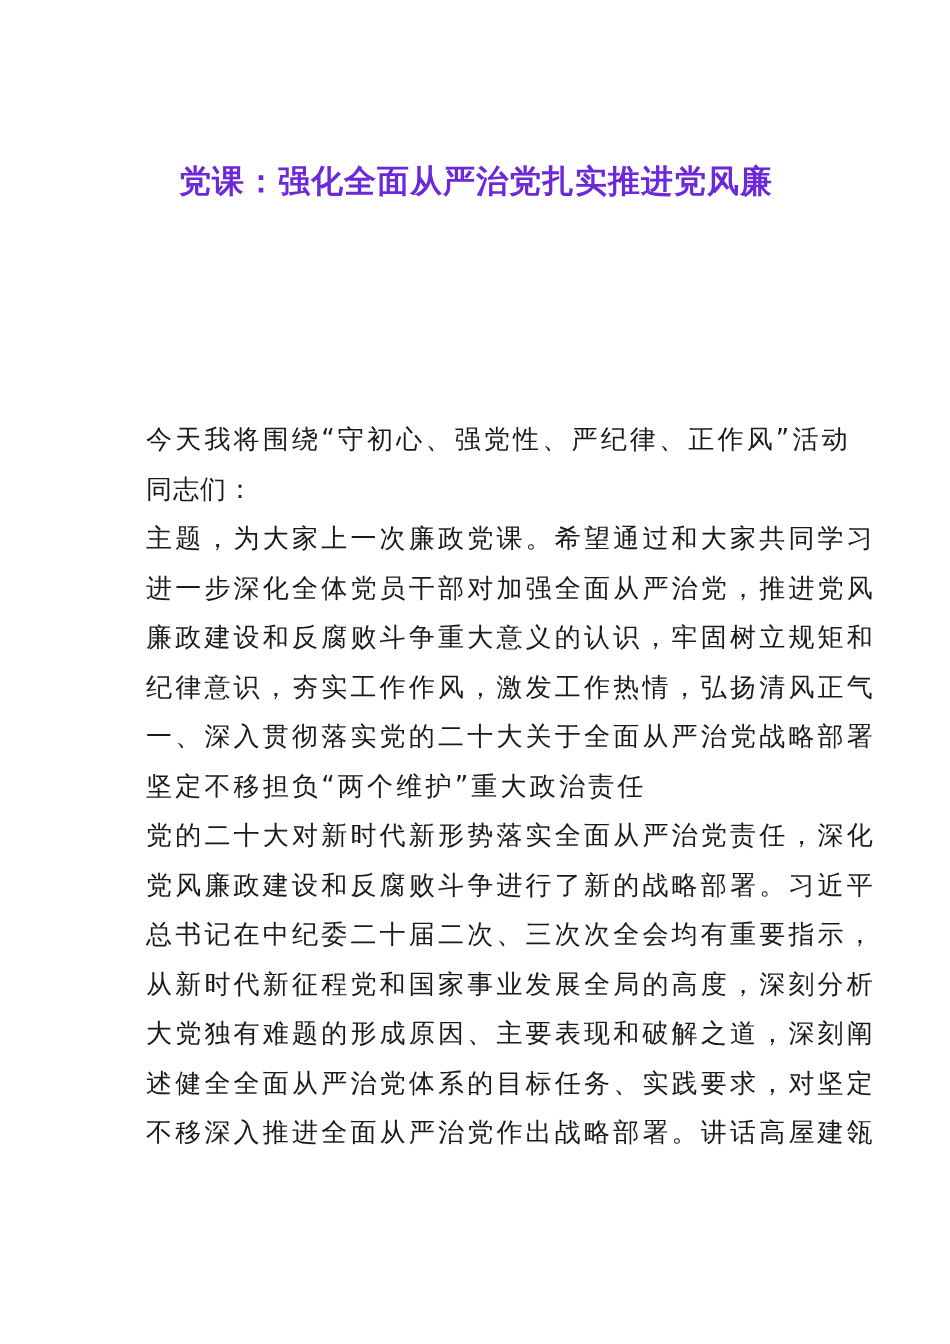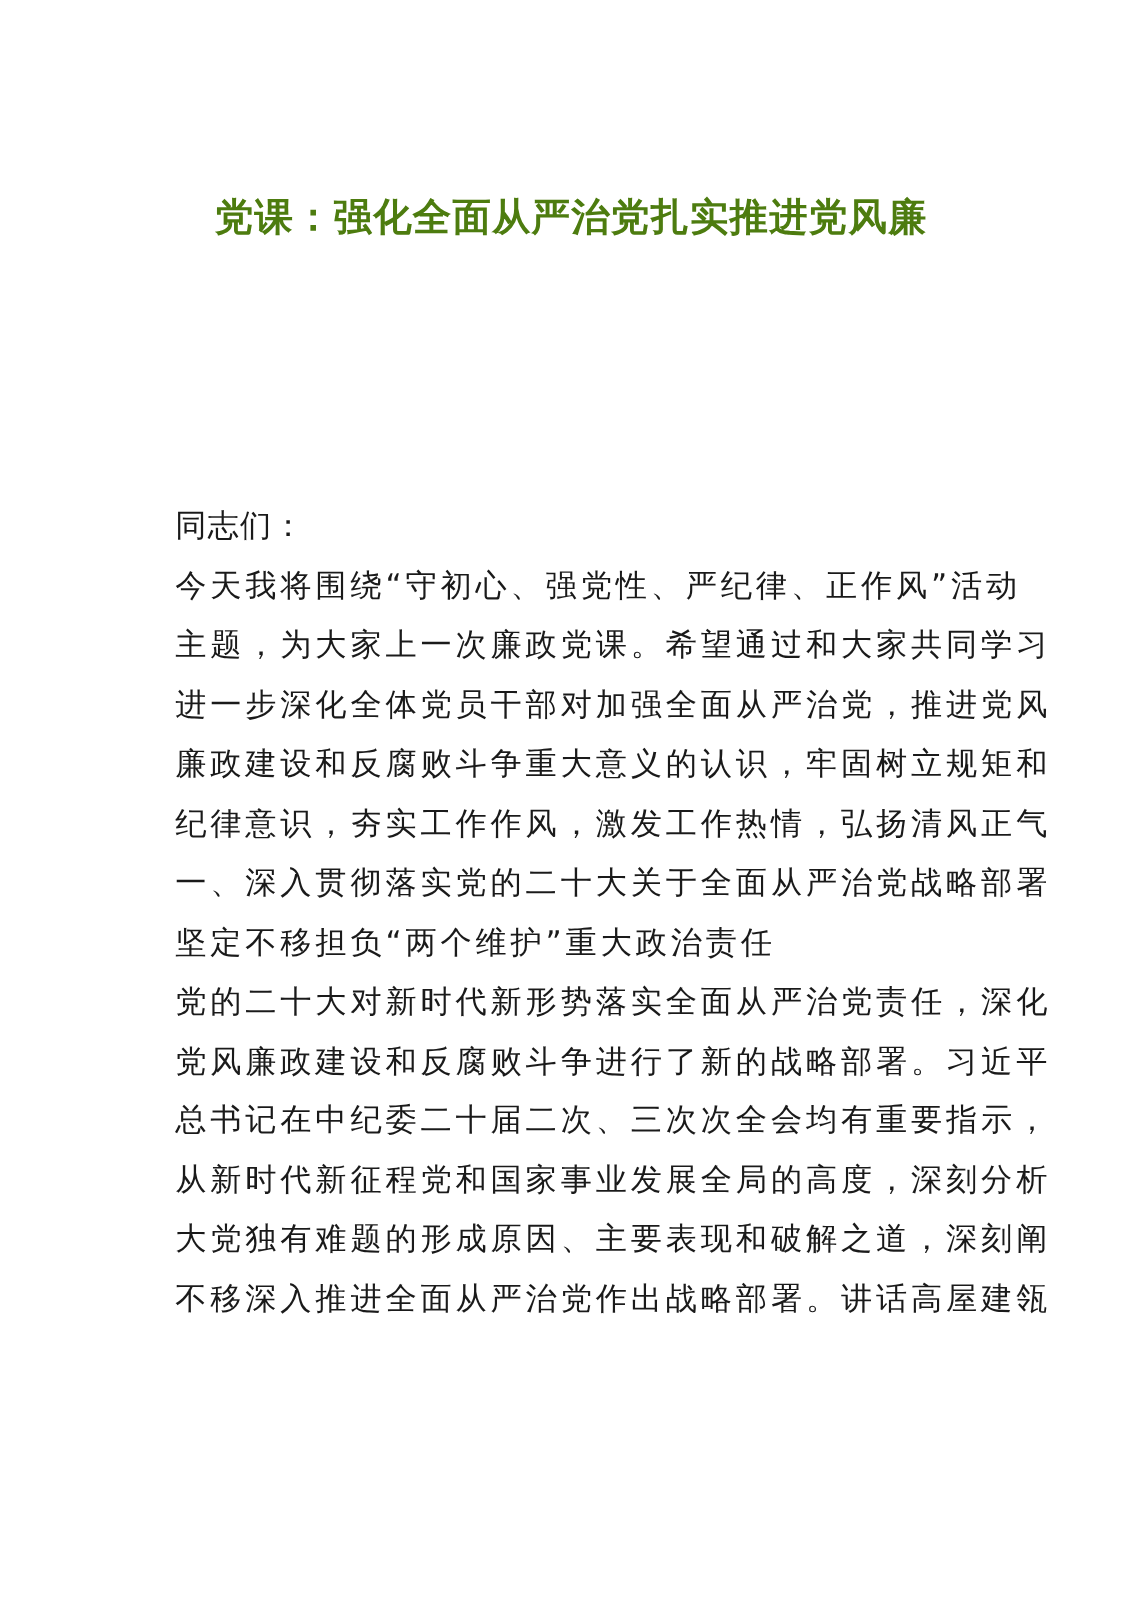--- a/index.html
+++ b/index.html
@@ -23,21 +23,21 @@
     background: #ffffff;
   }
   .title {
     position: absolute;
     left: 146px;
     width: 660px;
     text-align: center;
     font-weight: bold;
     font-size: 32px;
     letter-spacing: 1px;
-    color: #4d7c0f;
+    color: #6d28d9;
     white-space: nowrap;
   }
   .title.l1 { top: 160px; }
   .title.l2 { top: 280px; }
   .body {
     position: absolute;
     left: 146px;
     top: 415px;
     width: 665px;
   }
@@ -51,28 +51,29 @@
   }
   .line.salutation { letter-spacing: 1px; }
 </style>
 </head>
 <body>
 
 <div class="page">
   <div class="title l1">党课：强化全面从严治党扎实推进党风廉</div>
 
   <div class="body">
+    <div class="line">今天我将围绕“守初心、强党性、严纪律、正作风”活动</div>
     <div class="line salutation">同志们：</div>
-    <div class="line">今天我将围绕“守初心、强党性、严纪律、正作风”活动</div>
     <div class="line">主题，为大家上一次廉政党课。希望通过和大家共同学习</div>
     <div class="line">进一步深化全体党员干部对加强全面从严治党，推进党风</div>
     <div class="line">廉政建设和反腐败斗争重大意义的认识，牢固树立规矩和</div>
     <div class="line">纪律意识，夯实工作作风，激发工作热情，弘扬清风正气</div>
     <div class="line">一、深入贯彻落实党的二十大关于全面从严治党战略部署</div>
     <div class="line">坚定不移担负“两个维护”重大政治责任</div>
     <div class="line">党的二十大对新时代新形势落实全面从严治党责任，深化</div>
     <div class="line">党风廉政建设和反腐败斗争进行了新的战略部署。习近平</div>
     <div class="line">总书记在中纪委二十届二次、三次次全会均有重要指示，</div>
     <div class="line">从新时代新征程党和国家事业发展全局的高度，深刻分析</div>
     <div class="line">大党独有难题的形成原因、主要表现和破解之道，深刻阐</div>
+    <div class="line">述健全全面从严治党体系的目标任务、实践要求，对坚定</div>
     <div class="line">不移深入推进全面从严治党作出战略部署。讲话高屋建瓴</div>
   </div>
 </div>
 
 </body></html>

